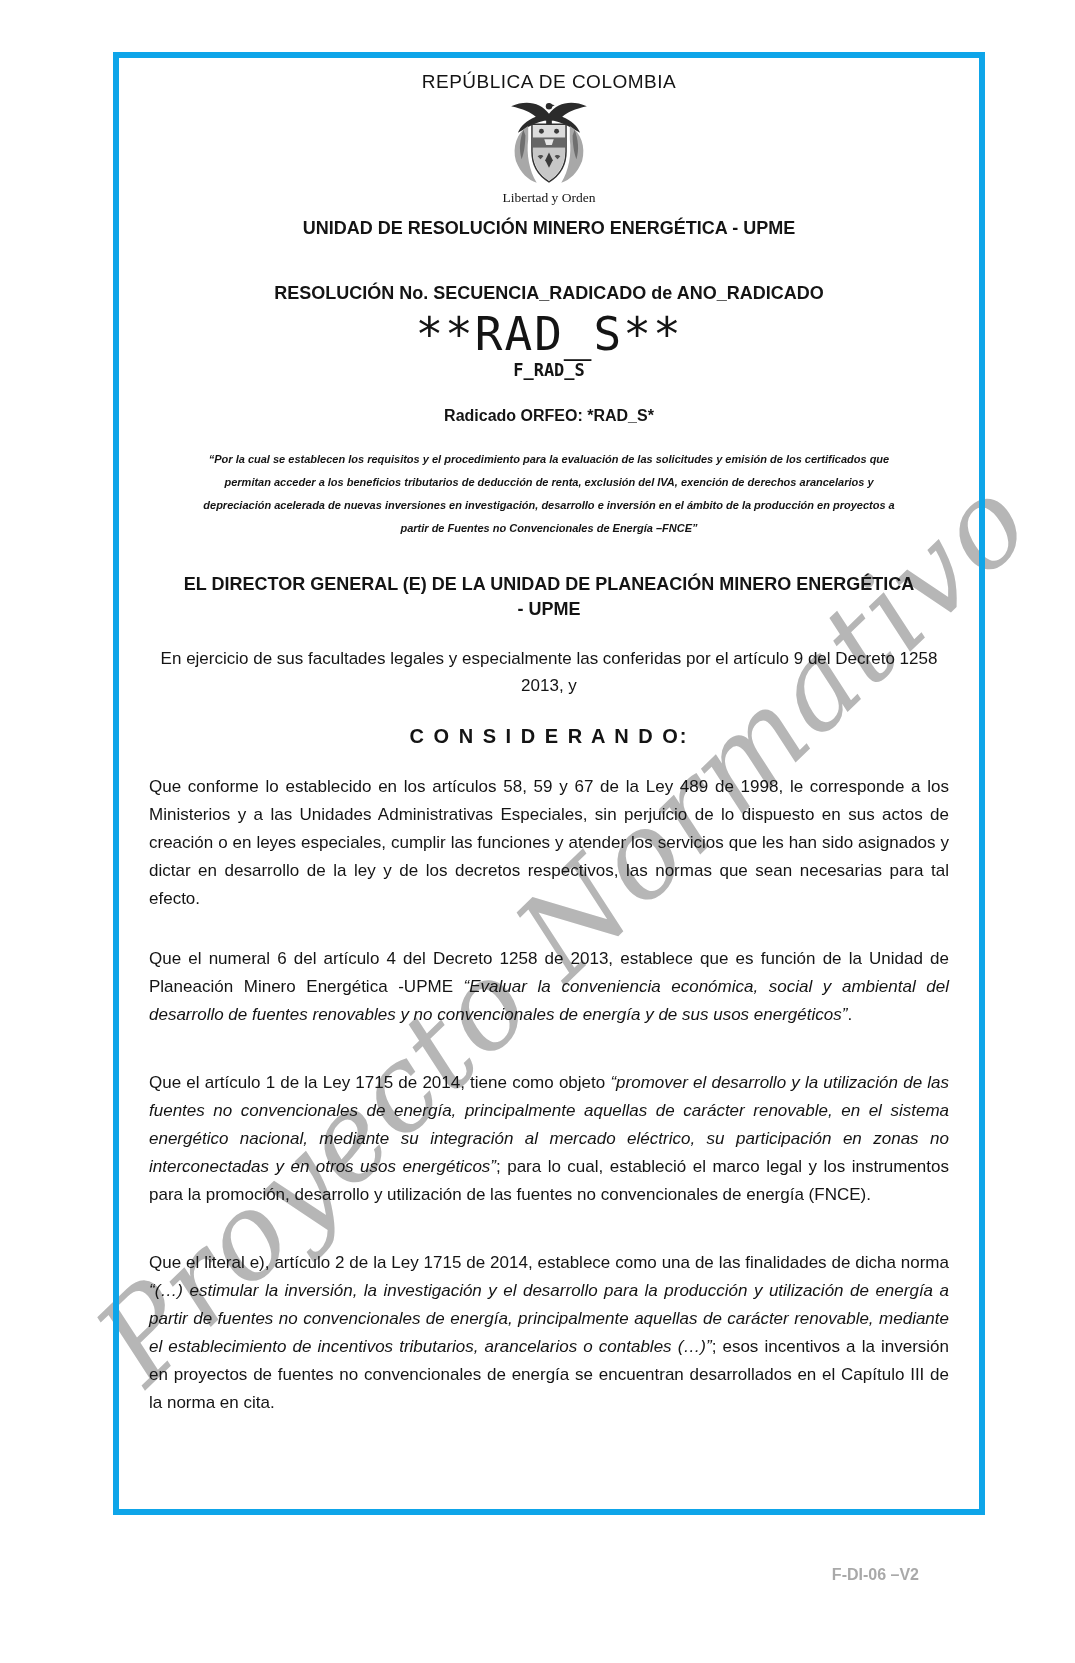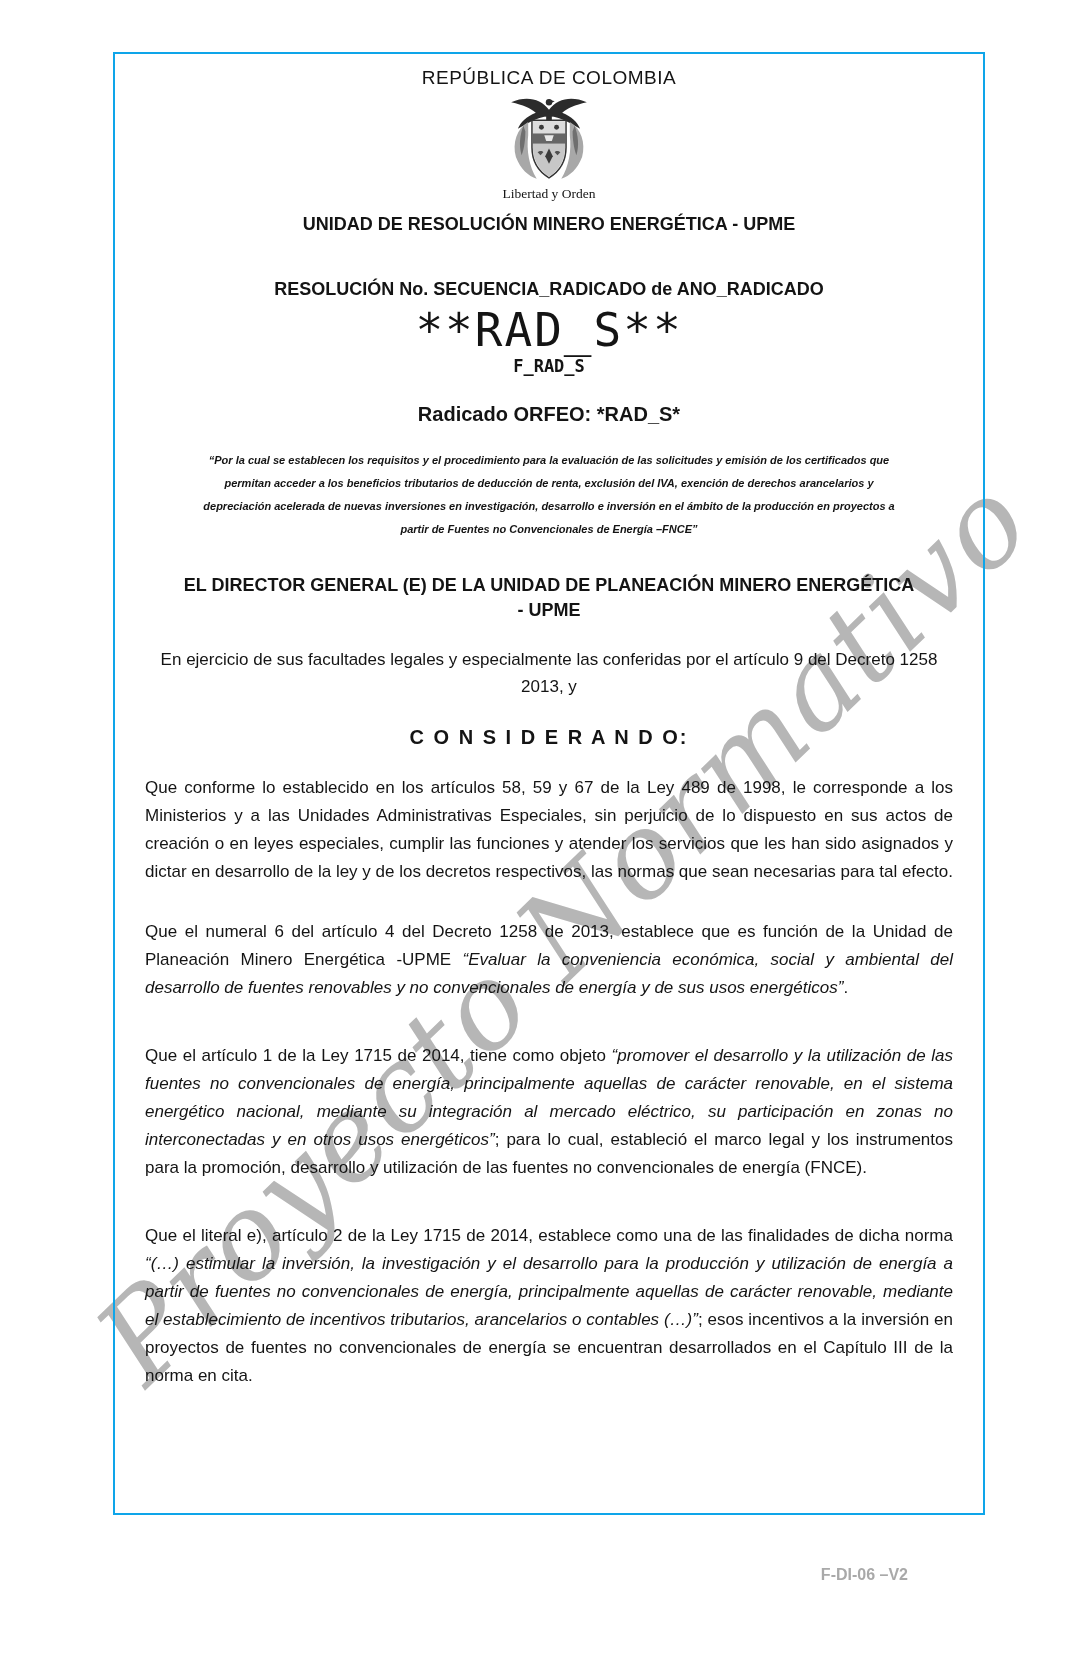--- a/index.html
+++ b/index.html
@@ -31,21 +31,21 @@
     white-space: nowrap;
     z-index: 0;
     user-select: none;
   }
   .doc-frame {
     position: absolute;
     left: 113px;
     top: 52px;
     width: 872px;
     height: 1463px;
-    border: 2px solid #0ea5e9;
+    border: 6px solid #0ea5e9;
     box-sizing: border-box;
     z-index: 1;
   }
   .doc-content {
     position: relative;
     padding: 13px 30px 0 30px;
     text-align: center;
   }
   .republic-title {
     font-size: 19px;
@@ -81,21 +81,21 @@
     margin-top: 8px;
     font-weight: 400;
   }
   .rad-small {
     font-family: "DejaVu Sans Mono", monospace;
     font-size: 17px;
     font-weight: 700;
     margin-top: 4px;
   }
   .radicado-line {
-    font-size: 20px;
+    font-size: 16px;
     font-weight: 700;
     margin-top: 27px;
   }
   .subject-quote {
     font-size: 11px;
     font-weight: 700;
     font-style: italic;
     line-height: 23px;
     max-width: 712px;
     margin: 23px auto 0 auto;
@@ -130,21 +130,21 @@
   }
   .body-text p.first {
     margin-top: 25px;
   }
   .body-text p.gap-large {
     margin-top: 32px;
   }
   .q { font-style: italic; }
   .footer-code {
     position: absolute;
-    left: 0;
+    left: 11px;
     top: 1566px;
     width: 908px;
     text-align: right;
     font-size: 16px;
     font-weight: 700;
     color: #a9a9a9;
     z-index: 1;
   }
 </style>
 </head>

